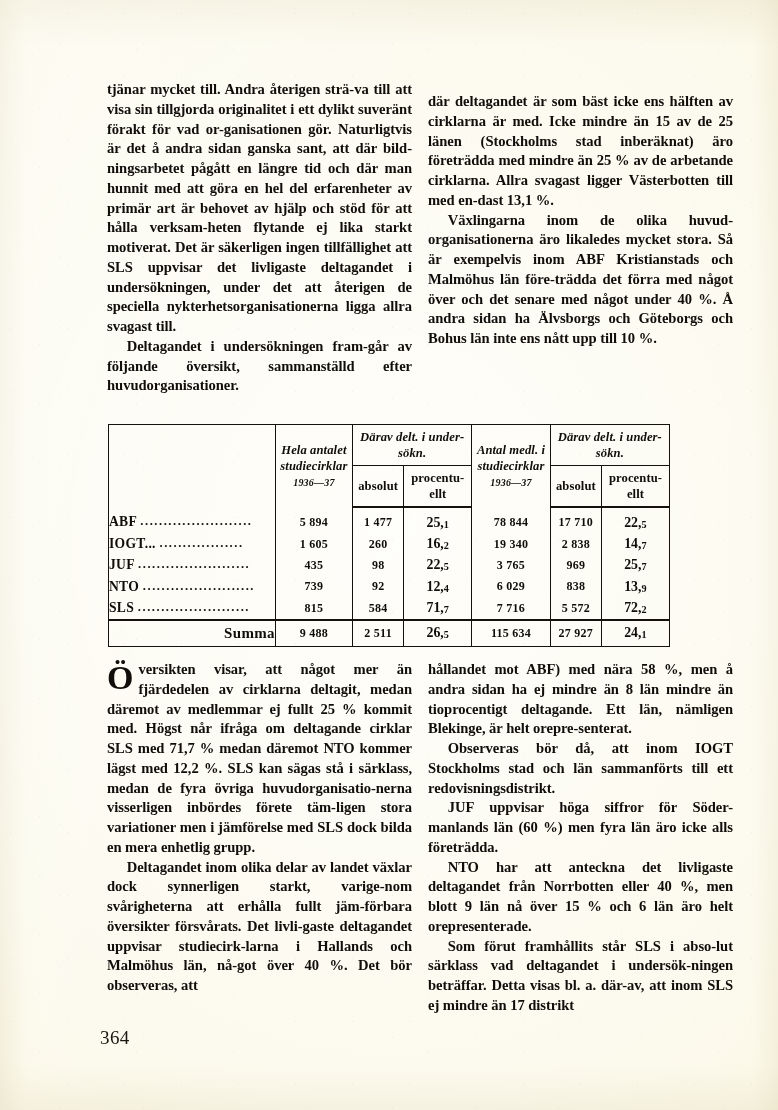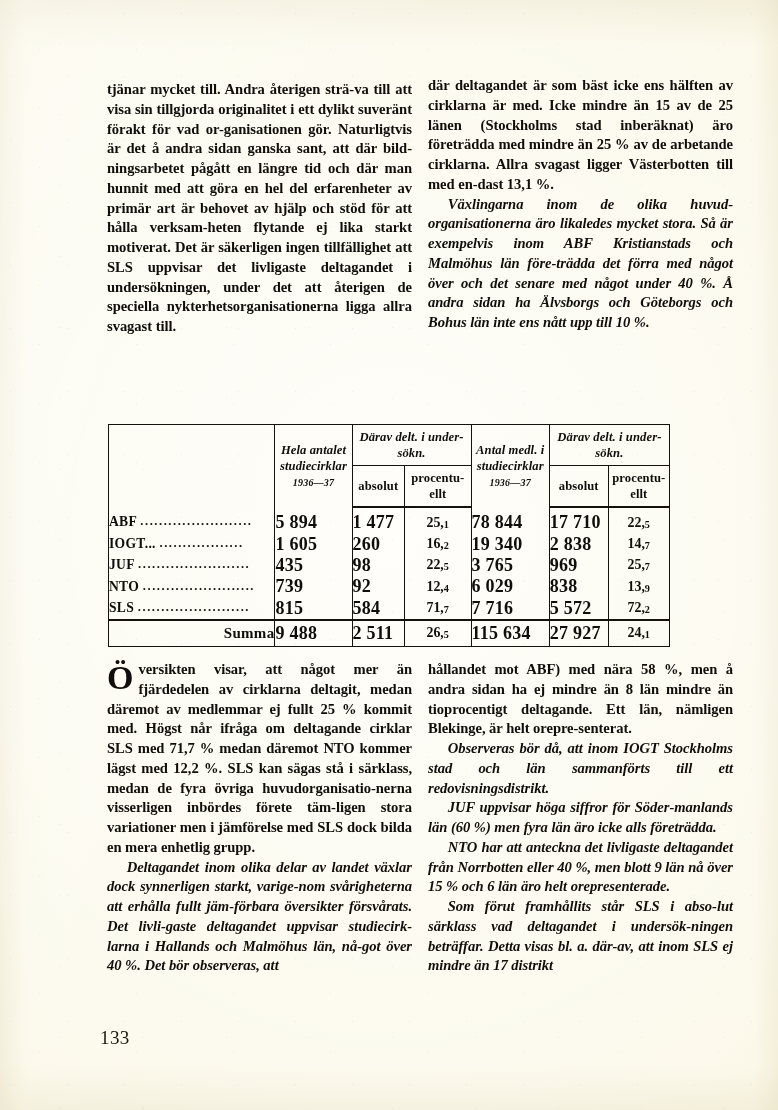--- a/index.html
+++ b/index.html
@@ -42,30 +42,29 @@
     text-align: justify;
     text-justify: inter-word;
     hyphens: manual;
     font-weight: 600;
     letter-spacing: -0.05px;
   }
   .col-left  { left: 107px; }
   .col-right { left: 428px; }
 
   #top-left   { top: 80px; }
-  #top-right  { top: 76px; }
+  #top-right  { top: 92px; }
   #bot-left   { top: 660px; }
   #bot-right  { top: 660px; }
 
   .col p {
     margin: 0;
   }
   .col p.indent {
     text-indent: 1.35em;
-    font-style: italic;
   }
 
   
   .dropcap-para {
     position: relative;
   }
   .dropcap-para .dropcap {
     float: left;
     font-size: 34px;
     line-height: 30px;
@@ -145,24 +144,24 @@
   .row-label .lbl { }
   .row-label .leader {
     display: inline-block;
     letter-spacing: 1.55px;
     font-size: 12.5px;
     position: relative;
     top: -1px;
     color: #16130e;
   }
   td.num {
-    text-align: left;
+    text-align: center;
     padding: 0 13px 0 8px;
     white-space: nowrap;
-    font-size: 18px;
+    font-size: 12px;
     letter-spacing: 0.25px;
     font-family: Liberation Serif, serif;
   }
   td.pct {
     text-align: center;
     padding: 0 6px;
     white-space: nowrap;
     font-size: 13.9px;
   }
   td.pct .dec {
@@ -210,20 +209,21 @@
   }
 </style>
 </head>
 <body>
 
 <div id="page">
   <div id="paper-inner"></div>
 
   <div class="col col-left" id="top-left">
     <p>tjänar mycket till. Andra återigen strä-va till att visa sin tillgjorda originalitet i ett dylikt suveränt förakt för vad or-ganisationen gör. Naturligtvis är det å andra sidan ganska sant, att där bild-ningsarbetet pågått en längre tid och där man hunnit med att göra en hel del erfarenheter av primär art är behovet av hjälp och stöd för att hålla verksam-heten flytande ej lika starkt motiverat. Det är säkerligen ingen tillfällighet att SLS uppvisar det livligaste deltagandet i undersökningen, under det att återigen de speciella nykterhetsorganisationerna ligga allra svagast till.</p>
+    <p class="indent">Deltagandet i undersökningen fram-går av följande översikt, sammanställd efter huvudorganisationer.</p>
   </div>
 
   <div class="col col-right" id="top-right">
     <p>där deltagandet är som bäst icke ens hälften av cirklarna är med. Icke mindre än 15 av de 25 länen (Stockholms stad inberäknat) äro företrädda med mindre än 25 % av de arbetande cirklarna. Allra svagast ligger Västerbotten till med en-dast 13,1 %.</p>
     <p class="indent">Växlingarna inom de olika huvud-organisationerna äro likaledes mycket stora. Så är exempelvis inom ABF Kristianstads och Malmöhus län före-trädda det förra med något över och det senare med något under 40 %. Å andra sidan ha Älvsborgs och Göteborgs och Bohus län inte ens nått upp till 10 %.</p>
   </div>
 
   <div id="table-wrap">
     <table class="survey">
       <thead>
@@ -335,16 +335,16 @@
   </div>
 
   <div class="col col-right" id="bot-right">
     <p>hållandet mot ABF) med nära 58 %, men å andra sidan ha ej mindre än 8 län mindre än tioprocentigt deltagande. Ett län, nämligen Blekinge, är helt orepre-senterat.</p>
     <p class="indent">Observeras bör då, att inom IOGT Stockholms stad och län sammanförts till ett redovisningsdistrikt.</p>
     <p class="indent">JUF uppvisar höga siffror för Söder-manlands län (60 %) men fyra län äro icke alls företrädda.</p>
     <p class="indent">NTO har att anteckna det livligaste deltagandet från Norrbotten eller 40 %, men blott 9 län nå över 15 % och 6 län äro helt orepresenterade.</p>
     <p class="indent">Som förut framhållits står SLS i abso-lut särklass vad deltagandet i undersök-ningen beträffar. Detta visas bl. a. där-av, att inom SLS ej mindre än 17 distrikt</p>
   </div>
 
-  <div id="folio">133</div>
+  <div id="folio">364</div>
 
   <div id="speckle"></div>
 </div>
 
 </body></html>

